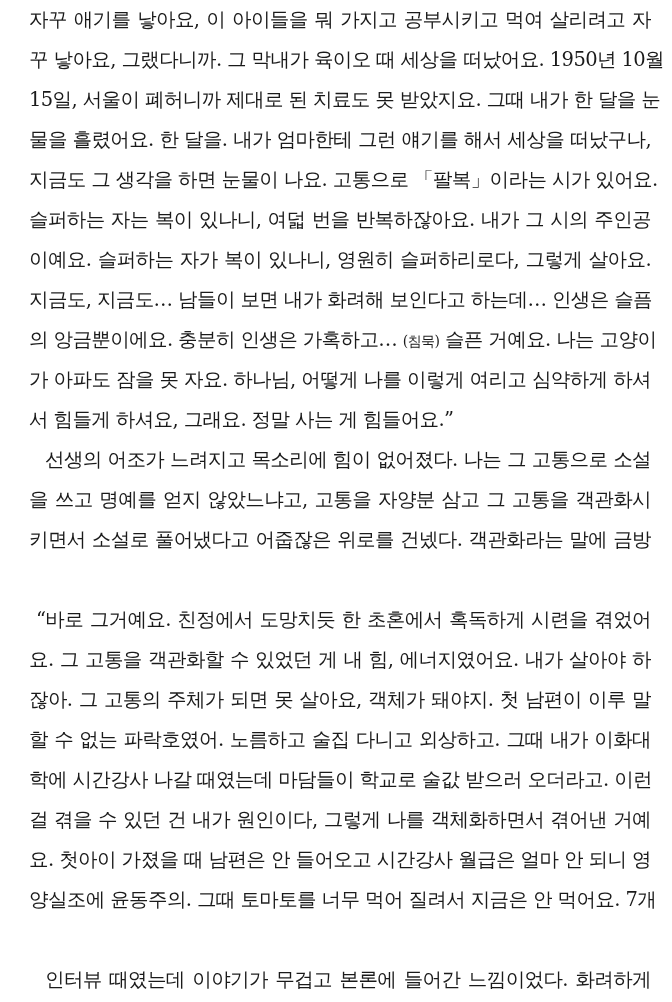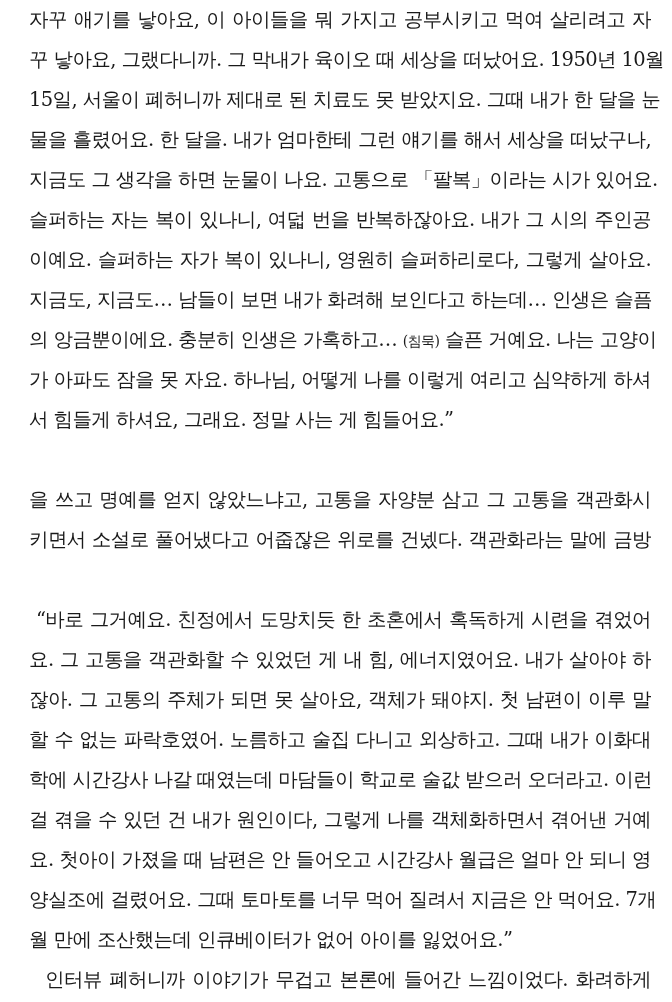--- a/index.html
+++ b/index.html
@@ -40,25 +40,25 @@
   <div class="line" style="top:120px">물을 흘렸어요. 한 달을. 내가 엄마한테 그런 얘기를 해서 세상을 떠났구나,</div>
   <div class="line" style="top:160px">지금도 그 생각을 하면 눈물이 나요. 고통으로 「팔복」이라는 시가 있어요.</div>
   <div class="line" style="top:200px">슬퍼하는 자는 복이 있나니, 여덟 번을 반복하잖아요. 내가 그 시의 주인공</div>
   <div class="line" style="top:240px">이예요. 슬퍼하는 자가 복이 있나니, 영원히 슬퍼하리로다, 그렇게 살아요.</div>
   <div class="line" style="top:280px">지금도, 지금도… 남들이 보면 내가 화려해 보인다고 하는데… 인생은 슬픔</div>
   <div class="line" style="top:360px">가 아파도 잠을 못 자요. 하나님, 어떻게 나를 이렇게 여리고 심약하게 하셔</div>
   <div class="line" style="top:320px">
     <span>의 앙금뿐이에요. 충분히 인생은 가혹하고… </span><span class="small">(침묵)</span><span> 슬픈 거예요. 나는 고양이</span>
   </div>
   <div class="line last" style="top:400px">서 힘들게 하셔요, 그래요. 정말 사는 게 힘들어요.”</div>
+  <div class="line indent" style="top:440px">선생의 어조가 느려지고 목소리에 힘이 없어졌다. 나는 그 고통으로 소설</div>
   <div class="line" style="top:480px">을 쓰고 명예를 얻지 않았느냐고, 고통을 자양분 삼고 그 고통을 객관화시</div>
   <div class="line" style="top:520px">키면서 소설로 풀어냈다고 어줍잖은 위로를 건넸다. 객관화라는 말에 금방</div>
   <div class="line quote-indent" style="top:600px">“바로 그거예요. 친정에서 도망치듯 한 초혼에서 혹독하게 시련을 겪었어</div>
   <div class="line" style="top:640px">요. 그 고통을 객관화할 수 있었던 게 내 힘, 에너지였어요. 내가 살아야 하</div>
   <div class="line" style="top:680px">잖아. 그 고통의 주체가 되면 못 살아요, 객체가 돼야지. 첫 남편이 이루 말</div>
   <div class="line" style="top:760px">학에 시간강사 나갈 때였는데 마담들이 학교로 술값 받으러 오더라고. 이런</div>
   <div class="line" style="top:720px">할 수 없는 파락호였어. 노름하고 술집 다니고 외상하고. 그때 내가 이화대</div>
   <div class="line" style="top:800px">걸 겪을 수 있던 건 내가 원인이다, 그렇게 나를 객체화하면서 겪어낸 거예</div>
   <div class="line" style="top:840px">요. 첫아이 가졌을 때 남편은 안 들어오고 시간강사 월급은 얼마 안 되니 영</div>
-  <div class="line" style="top:880px">양실조에 걸렸어요. 그때 토마토를 너무 먹어 질려서 지금은 안 먹어요. 7개</div>
-  <div class="line last" style="top:920px">월 만에 조산했는데 인큐베이터가 없어 아이를 잃었어요.”</div>
-  <div class="line indent" style="top:960px">인터뷰 폐허니까 이야기가 무겁고 본론에 들어간 느낌이었다. 화려하게</div>
+  <div class="line" style="top:880px">양실조에 윤동주의. 그때 토마토를 너무 먹어 질려서 지금은 안 먹어요. 7개</div>
+  <div class="line indent" style="top:960px">인터뷰 때였는데 이야기가 무겁고 본론에 들어간 느낌이었다. 화려하게</div>
 </div>
 
 </body></html>

